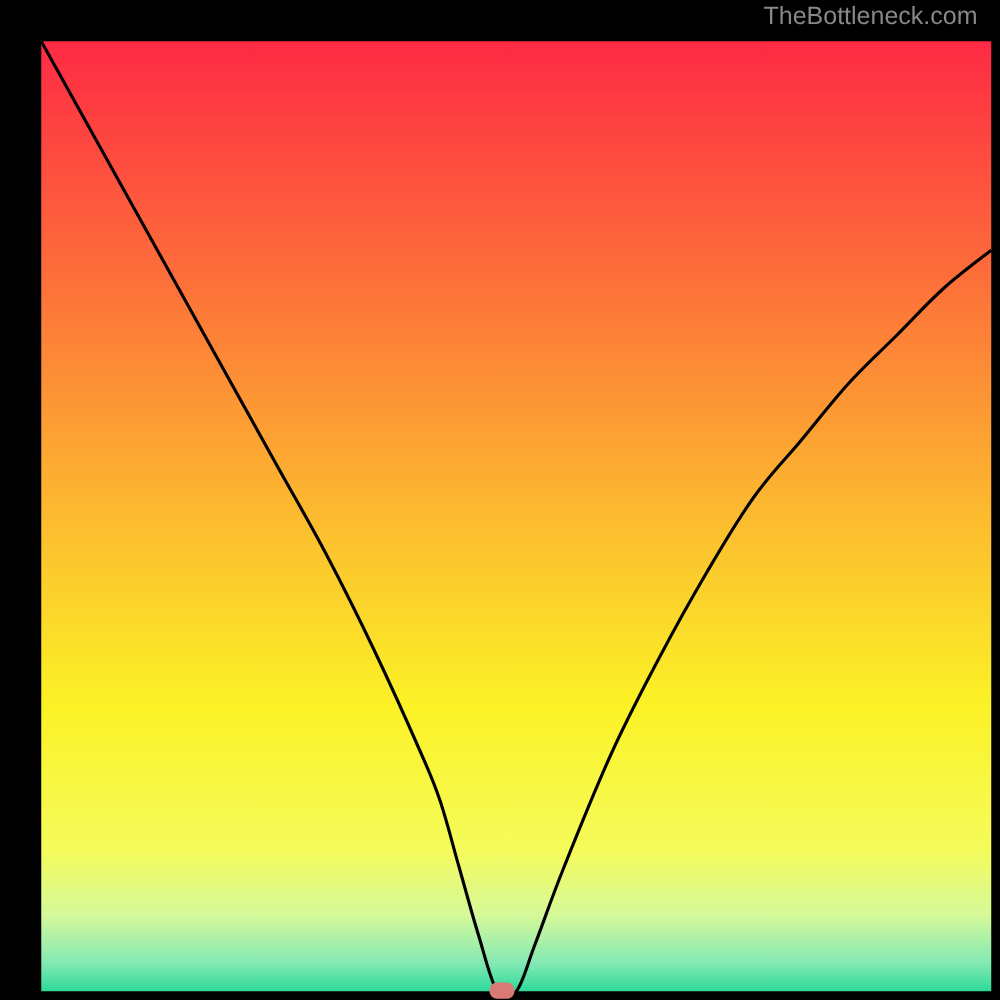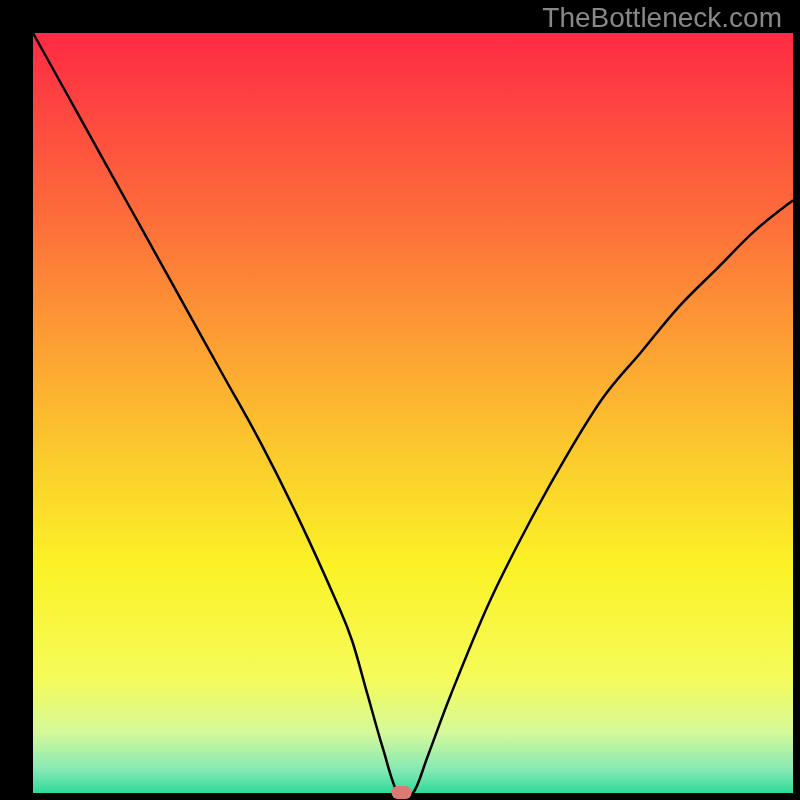--- a/index.html
+++ b/index.html
@@ -9,21 +9,21 @@
     height: 800px;
     background: #000;
     position: relative;
     font-family: Arial, sans-serif;
   }
   .attribution {
     position: absolute;
     top: 2px;
     right: 18px;
     color: #888;
-    font-size: 28px;
+    font-size: 20px;
     font-weight: normal;
     z-index: 10;
   }
   .chart-svg {
     position: absolute;
     top: 0;
     left: 0;
   }
 </style>
 </head>

